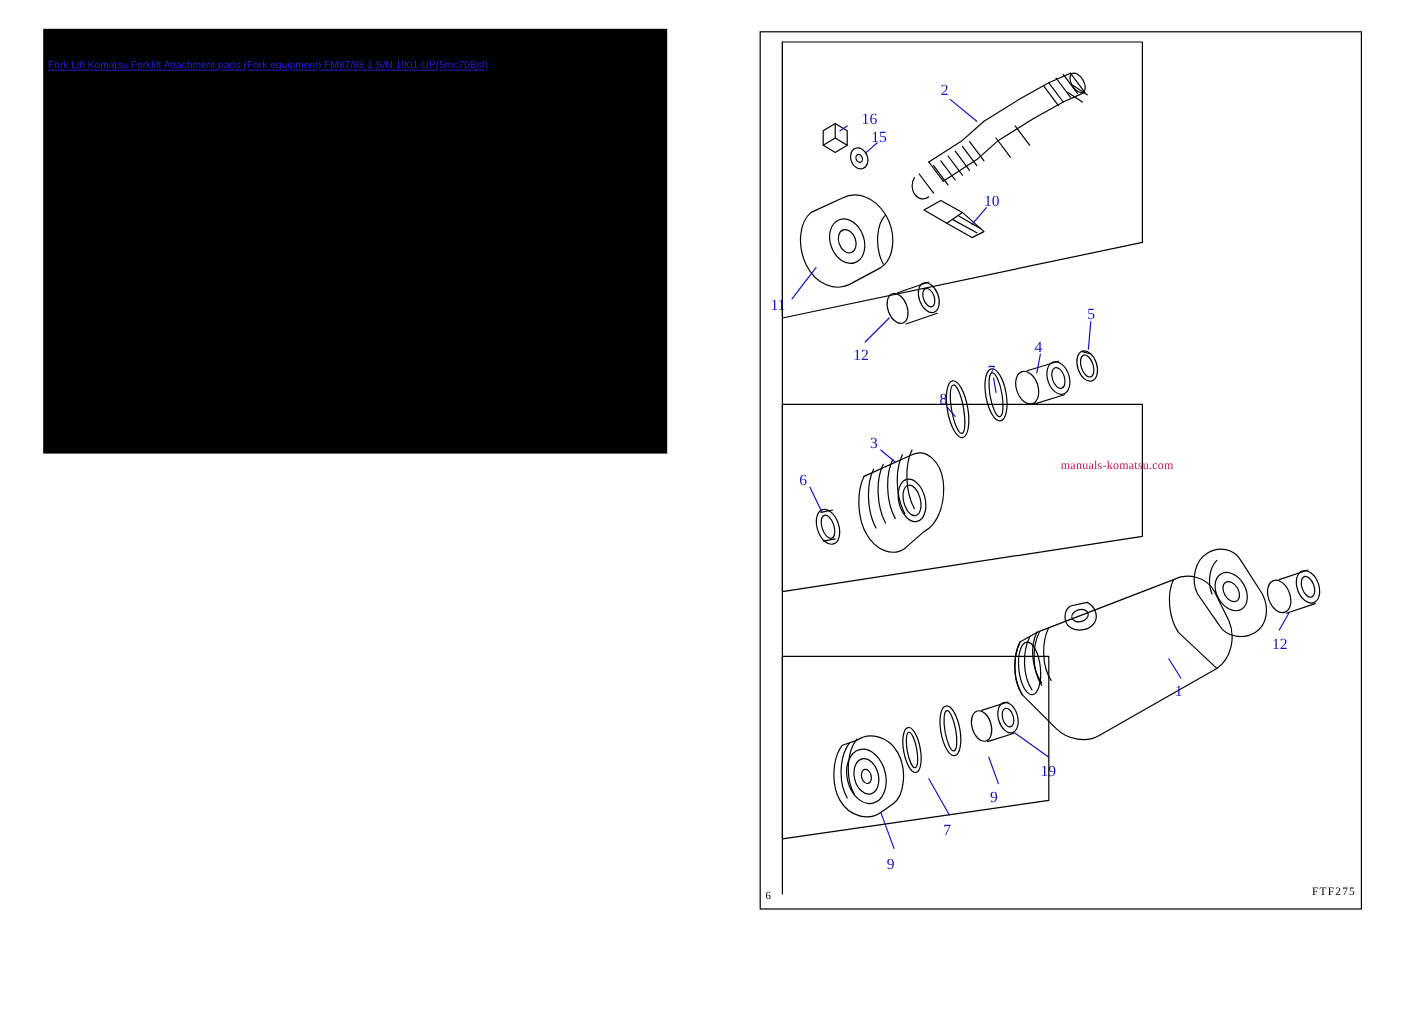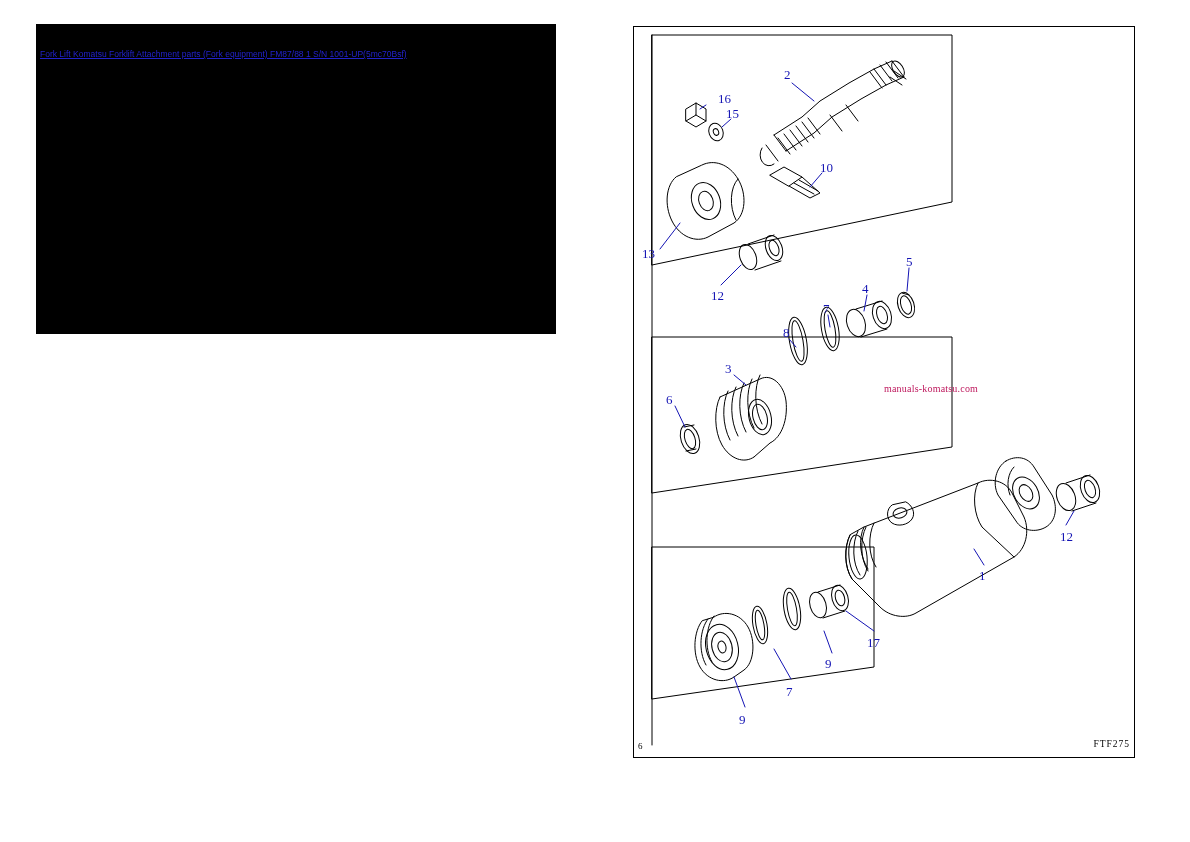--- a/index.html
+++ b/index.html
@@ -14,21 +14,21 @@
     font-family: "Liberation Sans", sans-serif;
     overflow: hidden;
   }
 
   
   #left-panel {
     position: absolute;
     left: 36px;
     top: 24px;
     width: 520px;
-    height: 310px;
+    height: 354px;
     background: #000000;
   }
   #breadcrumb-link {
     position: absolute;
     left: 4px;
     top: 25px;
     width: 512px;
     font-size: 8.5px;
     line-height: 10px;
     color: #2222cc;
@@ -272,31 +272,31 @@
         <path d="M157 652 L140 622"></path>
         <path d="M111 680 L100 650"></path>
       </g>
     </g>
   </svg>
 
   <span class="num" style="left:150px; top:40px;">2</span>
   <span class="num" style="left:67px;  top:64px;margin-left:17px;">16</span>
   <span class="num" style="left:92px;  top:79px;">15</span>
   <span class="num" style="left:186px; top:133px;">10</span>
-  <span class="num" style="left:8px;   top:219px;">13</span>
+  <span class="num" style="left:8px;   top:219px;">11</span>
   <span class="num" style="left:77px;  top:261px;">12</span>
   <span class="num" style="left:228px; top:254px;">4</span>
   <span class="num" style="left:272px; top:227px;">5</span>
   <span class="num" style="left:189px; top:274px;">7</span>
   <span class="num" style="left:149px; top:298px;">8</span>
   <span class="num" style="left:91px;  top:334px;">3</span>
   <span class="num" style="left:32px;  top:365px;">6</span>
   <span class="num" style="left:426px; top:502px;">12</span>
   <span class="num" style="left:345px; top:541px;">1</span>
-  <span class="num" style="left:233px; top:608px;">17</span>
+  <span class="num" style="left:233px; top:608px;">19</span>
   <span class="num" style="left:191px; top:629px;">9</span>
   <span class="num" style="left:152px; top:657px;">7</span>
   <span class="num" style="left:105px; top:685px;">9</span>
 
   <div id="watermark">manuals-komatsu.com</div>
   <div id="page-number">6</div>
   <div id="figure-code">FTF275</div>
 </div>
 
 </body></html>

